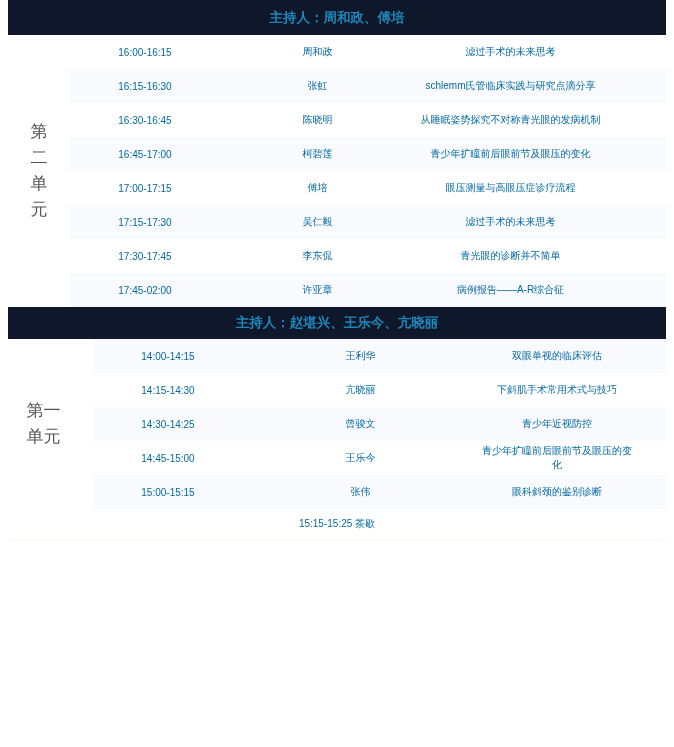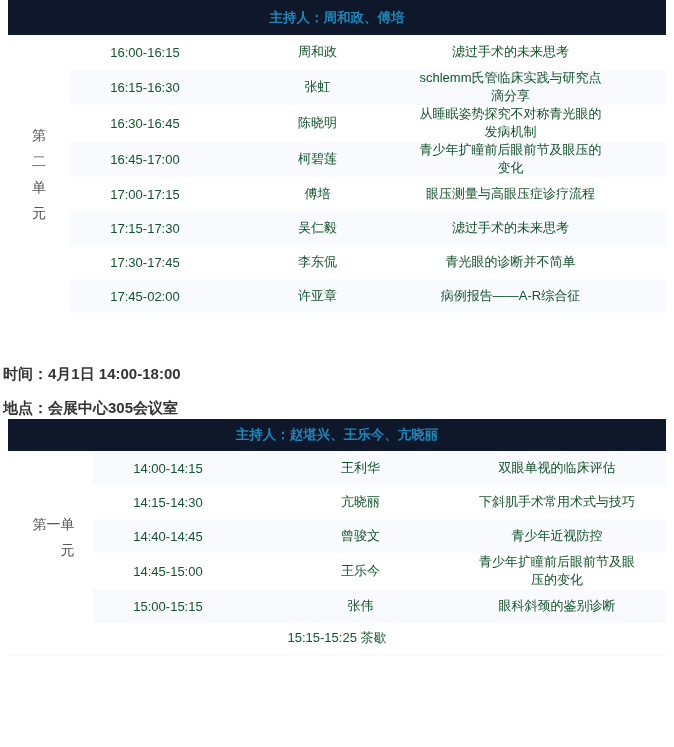--- a/index.html
+++ b/index.html
@@ -22,38 +22,38 @@
     background: #0f172a;
     color: #1e86b9;
     font-size: 13.5px;
     font-weight: bold;
     text-align: center;
     vertical-align: middle;
   }
   .t2 th.mod { height: 30px; }
   .sched td {
     height: 34px;
-    font-size: 13px;
-    color: #14532d;
+    font-size: 10px;
+    color: #0369a1;
     text-align: center;
     vertical-align: middle;
     padding: 0;
   }
   .t1 tbody tr:nth-child(even) td { background: #f8fafd; }
   .t2 tbody tr:nth-child(odd) td { background: #f8fafd; }
   .t1 td.topic { padding-right: 60px; }
   .t2 td.topic { padding-right: 30px; }
-  td.unit-cell { background: #ffffff !important; color: #555555; font-size: 14px; }
+  td.unit-cell { background: #ffffff !important; color: #555555; font-size: 17px; }
   .unit-v {
     width: 17px; margin: 0 auto;
     line-height: 26px; word-break: break-all; text-align: center;
   }
   .unit-h {
     width: 48px; margin: 0 auto;
-    line-height: 26px; word-break: break-all; text-align: right;
+    line-height: 26px; word-break: break-all; text-align: left;
   }
   tr.break-row td { background: #ffffff !important; height: 30px; }
 
   .title-block { margin-top: 55px; text-align: center; }
   .forum-title {
     margin: 0;
     font-size: 20px;
     line-height: 30px;
     font-weight: bold;
     color: #1b79b3;
@@ -145,24 +145,20 @@
         </tr>
         <tr>
           <td class="time">17:45-02:00</td>
           <td class="speaker">许亚章</td>
           <td class="topic">病例报告——A-R综合征</td>
         </tr>
       </tbody>
   </table>
 
 
-  <div class="meta">
-    <p>时间：4月1日 14:00-18:00</p>
-    <p>地点：会展中心305会议室</p>
-  </div>
 
   <table class="sched t2">
     <colgroup>
         <col style="width:85px">
         <col style="width:150px">
         <col style="width:235px">
         <col>
       </colgroup>
     <thead>
       <tr>
@@ -177,21 +173,21 @@
           <td class="time">14:00-14:15</td>
           <td class="speaker">王利华</td>
           <td class="topic">双眼单视的临床评估</td>
         </tr>
         <tr>
           <td class="time">14:15-14:30</td>
           <td class="speaker">亢晓丽</td>
           <td class="topic">下斜肌手术常用术式与技巧</td>
         </tr>
         <tr>
-          <td class="time">14:40-14:45</td>
+          <td class="time">14:30-14:25</td>
           <td class="speaker">曾骏文</td>
           <td class="topic">青少年近视防控</td>
         </tr>
         <tr>
           <td class="time">14:45-15:00</td>
           <td class="speaker">王乐今</td>
           <td class="topic">青少年扩瞳前后眼前节及眼压的变化</td>
         </tr>
         <tr>
           <td class="time">15:00-15:15</td>

